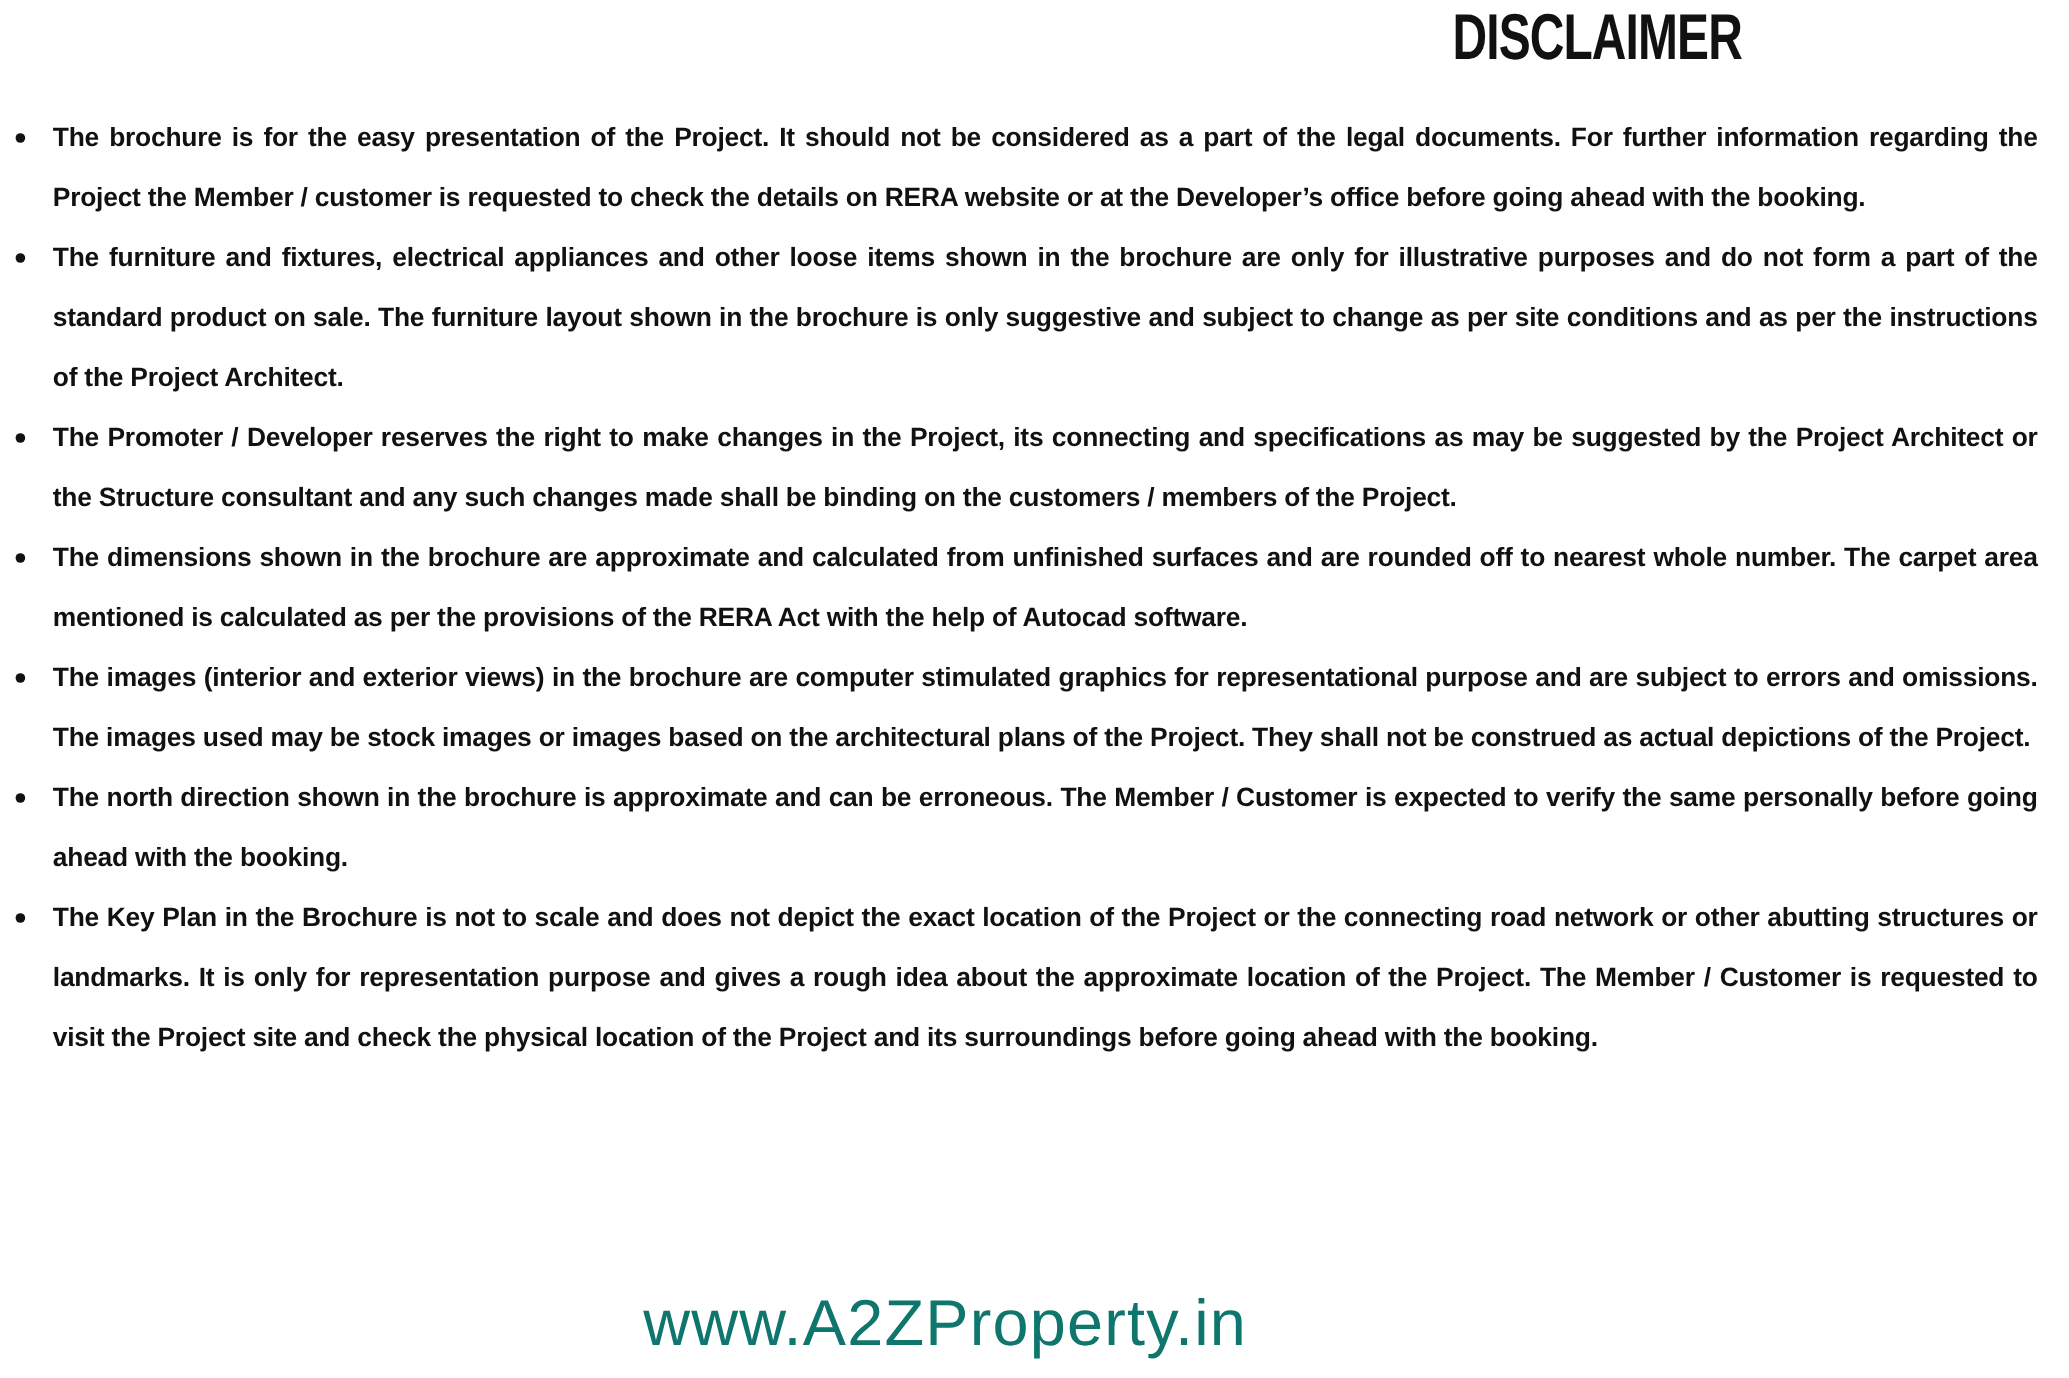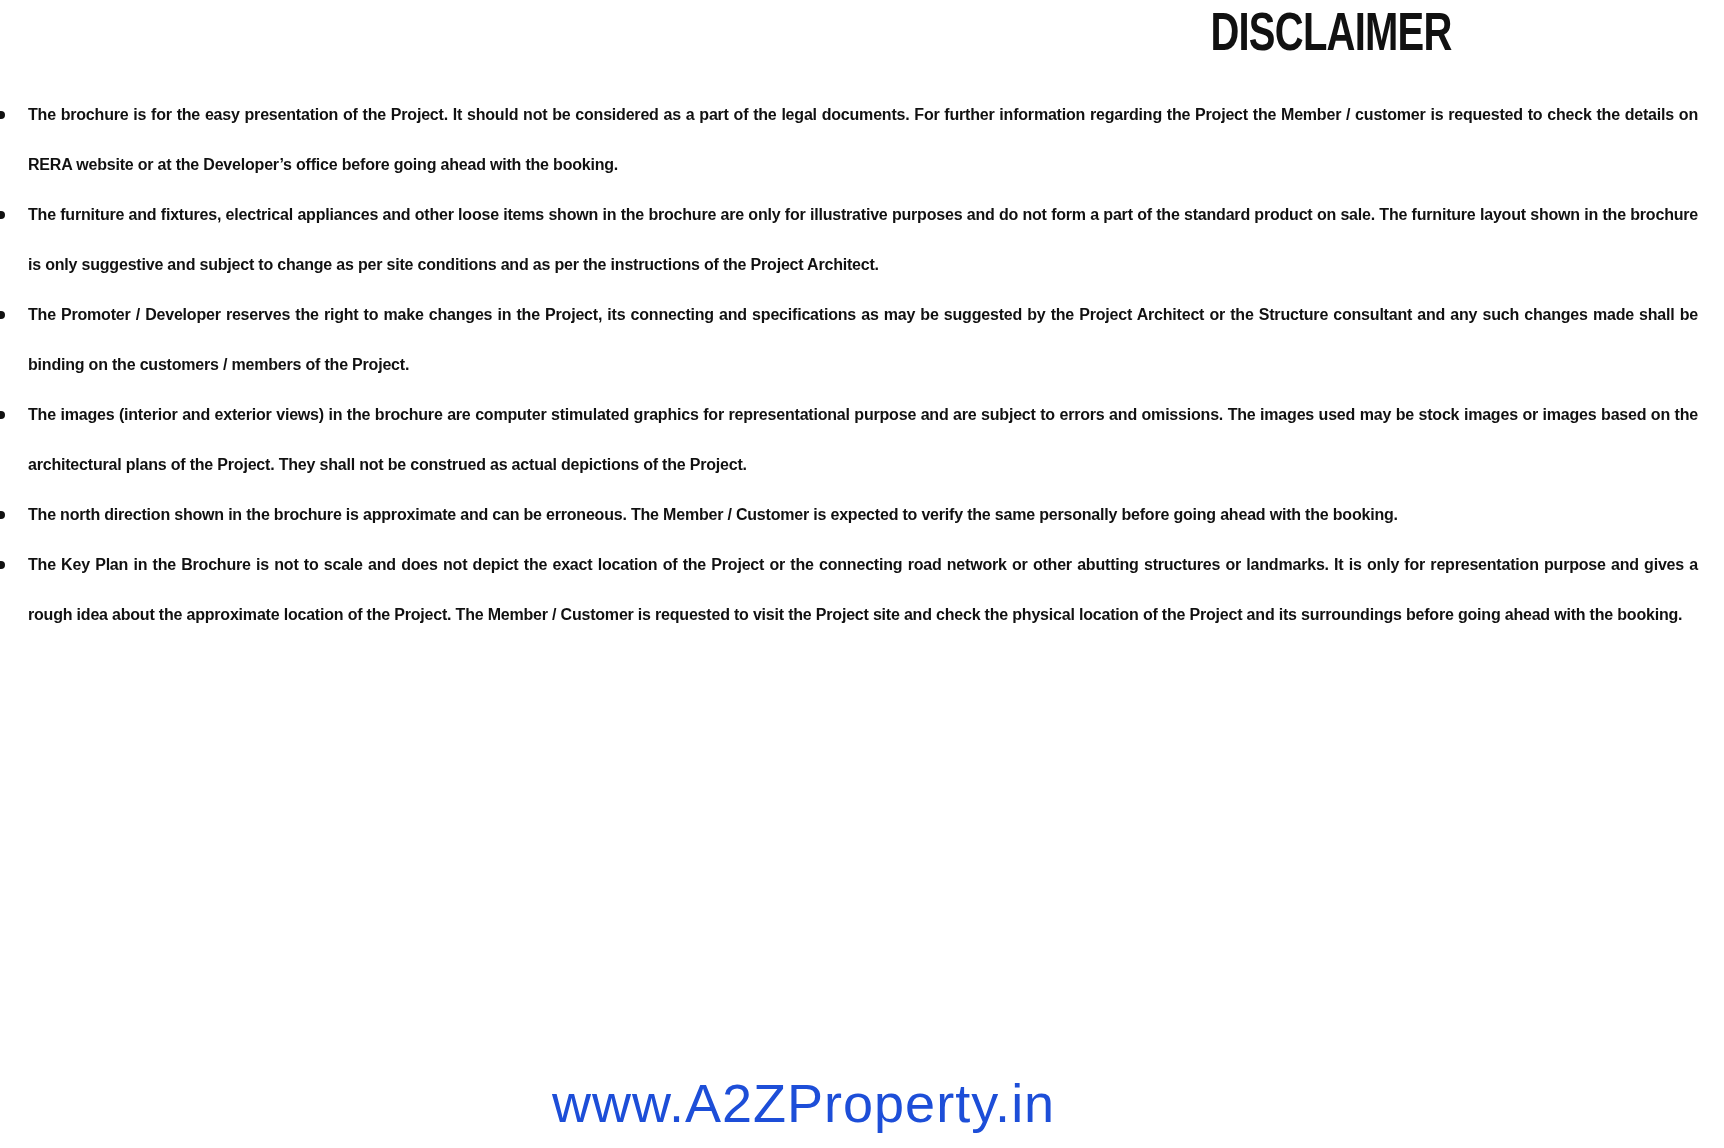--- a/index.html
+++ b/index.html
@@ -15,26 +15,26 @@
     color: #111111;
     position: relative;
   }
   .page {
     position: relative;
     width: 100%;
     height: 100%;
   }
   .watermark {
     position: absolute;
-    left: 552px;
+    left: 536px;
     top: 1072px;
     font-size: 54px;
     font-weight: 400;
     letter-spacing: 1px;
-    color: #1d4ed8;
+    color: #0f766e;
     z-index: 0;
     white-space: nowrap;
     user-select: none;
   }
   .content {
     position: relative;
     z-index: 1;
   }
   .title-wrap {
     text-align: right;
@@ -49,22 +49,22 @@
     font-weight: 700;
     letter-spacing: -1px;
     transform: scaleX(0.74);
     transform-origin: center;
     color: #111111;
     line-height: 1.1;
   }
   ul.bullets {
     list-style: none;
     margin: 26px 0 0 0;
-    padding: 0 26px 0 28px;
-    font-size: 16px;
+    padding: 0 26px 0 44px;
+    font-size: 22px;
     font-weight: 700;
     line-height: 50px;
     letter-spacing: -0.2px;
   }
   ul.bullets li {
     position: relative;
     text-align: justify;
     text-justify: inter-word;
   }
   ul.bullets li::before {
@@ -86,18 +86,19 @@
 
   <div class="content">
     <div class="title-wrap">
       <h1 class="title">DISCLAIMER</h1>
     </div>
 
     <ul class="bullets">
         <li>The brochure is for the easy presentation of the Project. It should not be considered as a part of the legal documents. For further information regarding the Project the Member / customer is requested to check the details on RERA website or at the Developer’s office before going ahead with the booking.</li>
         <li>The furniture and fixtures, electrical appliances and other loose items shown in the brochure are only for illustrative purposes and do not form a part of the standard product on sale. The furniture layout shown in the brochure is only suggestive and subject to change as per site conditions and as per the instructions of the Project Architect.</li>
         <li>The Promoter / Developer reserves the right to make changes in the Project, its connecting and specifications as may be suggested by the Project Architect or the Structure consultant and any such changes made shall be binding on the customers / members of the Project.</li>
+        <li>The dimensions shown in the brochure are approximate and calculated from unfinished surfaces and are rounded off to nearest whole number. The carpet area mentioned is calculated as per the provisions of the RERA Act with the help of Autocad software.</li>
         <li>The images (interior and exterior views) in the brochure are computer stimulated graphics for representational purpose and are subject to errors and omissions. The images used may be stock images or images based on the architectural plans of the Project. They shall not be construed as actual depictions of the Project.</li>
         <li>The north direction shown in the brochure is approximate and can be erroneous. The Member / Customer is expected to verify the same personally before going ahead with the booking.</li>
         <li>The Key Plan in the Brochure is not to scale and does not depict the exact location of the Project or the connecting road network or other abutting structures or landmarks. It is only for representation purpose and gives a rough idea about the approximate location of the Project. The Member / Customer is requested to visit the Project site and check the physical location of the Project and its surroundings before going ahead with the booking.</li>
       </ul>
   </div>
 </div>
 
 </body></html>

